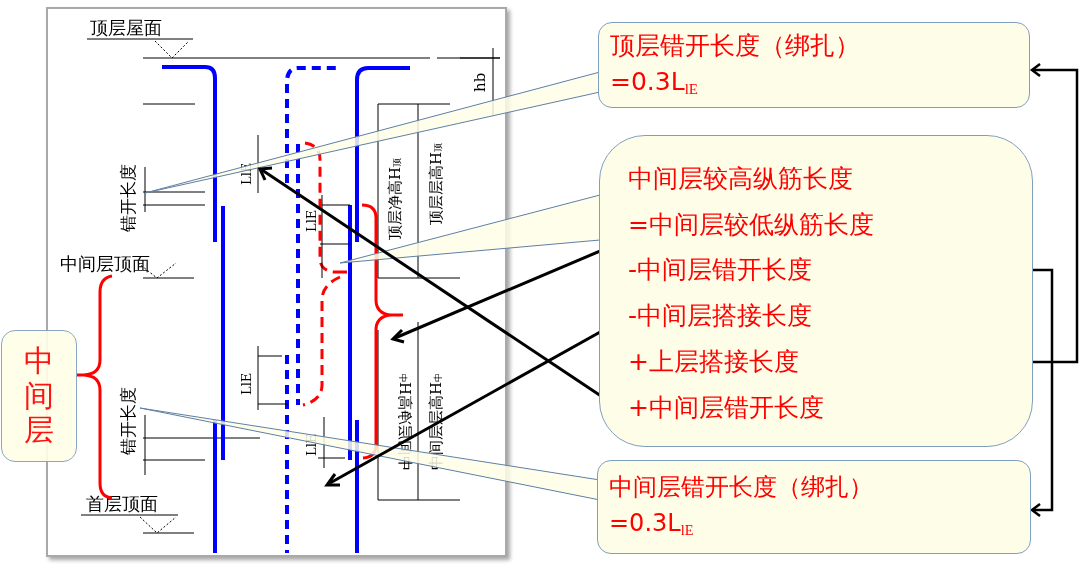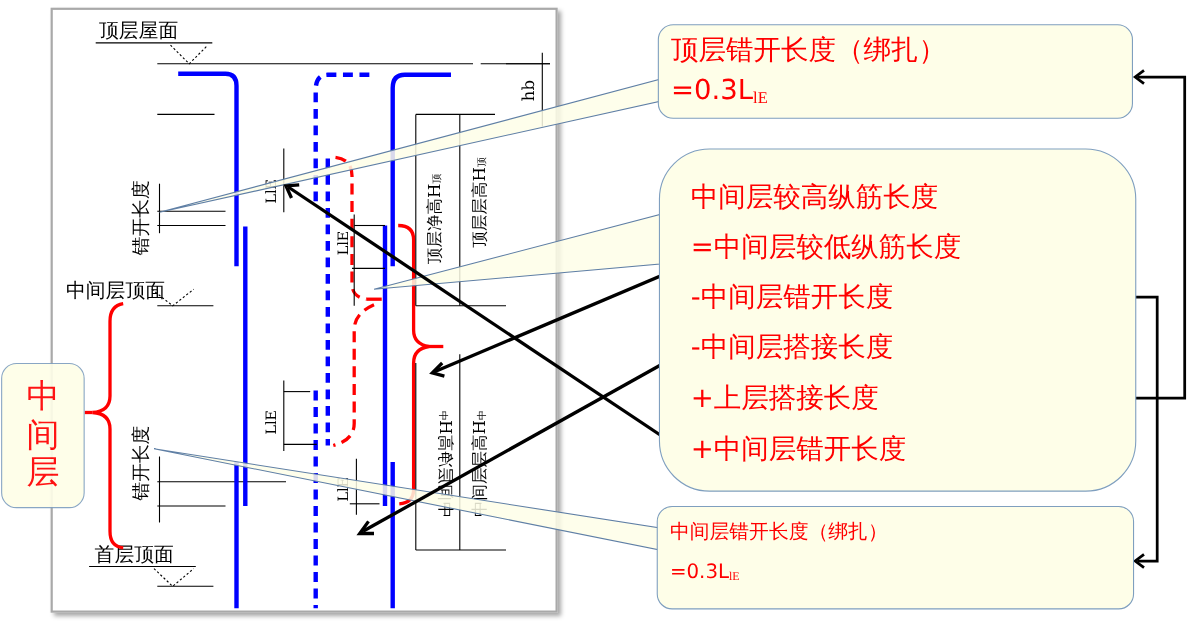--- a/index.html
+++ b/index.html
@@ -8,21 +8,21 @@
   .panel { position:absolute; left:46px; top:7px; width:457px; height:546px; background:#fff;
            border:2px solid #a9a9a9; box-shadow:3px 3px 4px rgba(0,0,0,0.35); }
   .callout { position:absolute; background:#fefee8; border:1px solid #7f9fbf; color:#ff0000;
              font-family:"DejaVu Sans", sans-serif; }
   .callout .ln { white-space:nowrap; line-height:1.2; }
   .sub { font-size:60%; vertical-align:-0.25em;font-family:Liberation Serif, serif; }
   #c-top { left:598px; top:22px; width:430px; height:84px; border-radius:14px; font-size:25px; }
   #c-top .ln { position:absolute; left:11px; }
   #c-mid { left:599px; top:135px; width:432px; height:310px; border-radius:46px; font-size:25px; }
   #c-mid .ln { position:absolute; left:28px; }
-  #c-bot { left:597px; top:460px; width:432px; height:92px; border-radius:14px; font-size:18px; }
+  #c-bot { left:597px; top:460px; width:432px; height:92px; border-radius:14px; font-size:24px; }
   #c-bot .ln { position:absolute; left:11px; }
   #c-side { left:1px; top:330px; width:74px; height:130px; border-radius:14px; font-size:30px;
             display:flex; flex-direction:column; align-items:center; justify-content:center; line-height:1.15; opacity:0.92; }
   .cad { font-family:"DejaVu Serif", serif; fill:#000; }
 </style>
 </head>
 <body>
 
 <div id="stage">
 

